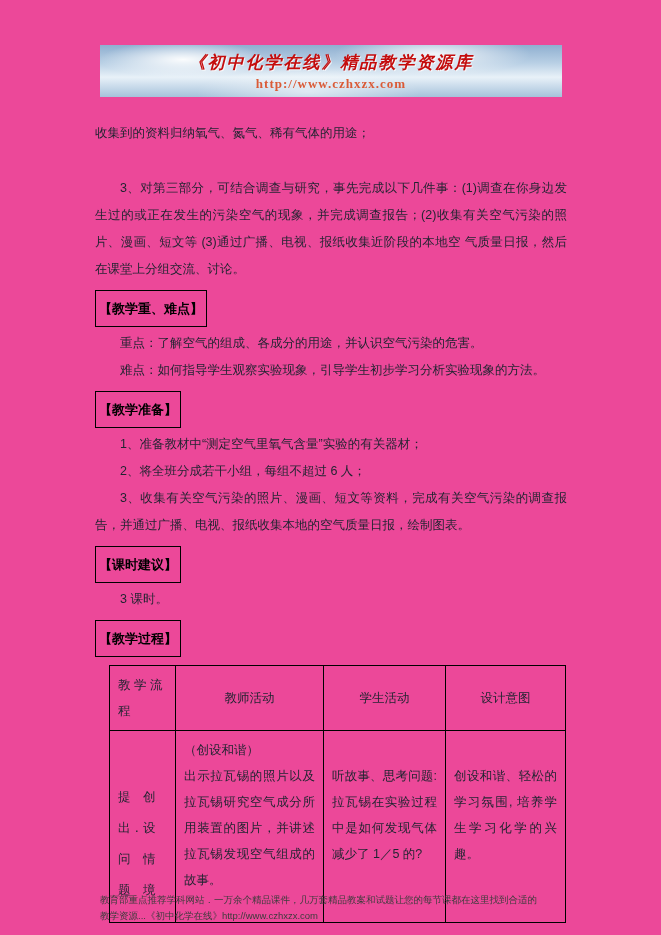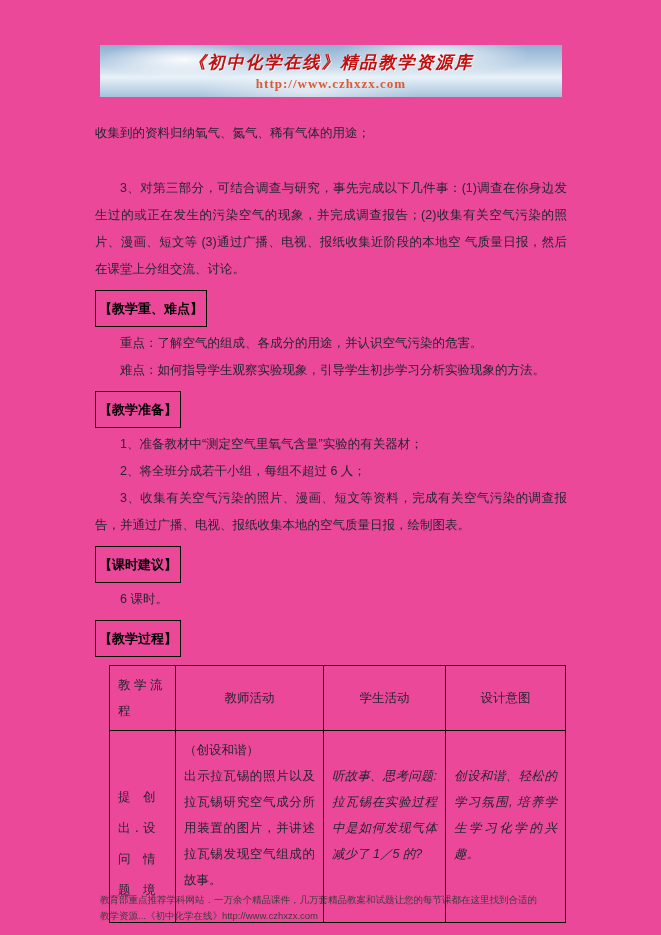--- a/index.html
+++ b/index.html
@@ -78,21 +78,21 @@
     padding:6px 8px;
   }
   .lesson-table th { height:46px; vertical-align:middle; text-align:center; }
   .lesson-table th.col-flow { text-align:left; }
   .col-flow   { width:66px;  }
   .col-teacher{ width:148px; }
   .col-student{ width:122px; }
   .col-intent { width:120px; }
   .lesson-table td { height:192px; }
   td.cell-flow { padding-top:51px; line-height:31px; }
-  td.cell-student, td.cell-intent { padding-top:32px;font-style:italic; }
+  td.cell-student, td.cell-intent { padding-top:32px; }
   .flow-line { white-space:pre; }
 
   
   .footer {
     position:absolute; left:100px; top:848px; width:460px;
     font-size:9.5px; line-height:16px;
     color:#3c3c3c;
     margin-top:44px;
   }
   .footer a { color:#3c3c3c; text-decoration:none; }
@@ -122,21 +122,21 @@
     <div class="section-title-wrap">
       <span class="section-title">【教学准备】</span>
     </div>
     <div class="list-item">1、准备教材中“测定空气里氧气含量”实验的有关器材；</div>
     <div class="list-item">2、将全班分成若干小组，每组不超过 6 人；</div>
     <div class="list-item">3、收集有关空气污染的照片、漫画、短文等资料，完成有关空气污染的调查报告，并通过广播、电视、报纸收集本地的空气质量日报，绘制图表。</div>
 
     <div class="section-title-wrap">
       <span class="section-title">【课时建议】</span>
     </div>
-    <div class="list-item">6 课时。</div>
+    <div class="list-item">3 课时。</div>
 
     <div class="section-title-wrap">
       <span class="section-title">【教学过程】</span>
     </div>
 
     <table class="lesson-table">
       <thead>
         <tr>
           <th class="col-flow">教 学 流 程</th>
           <th class="col-teacher">教师活动</th>

